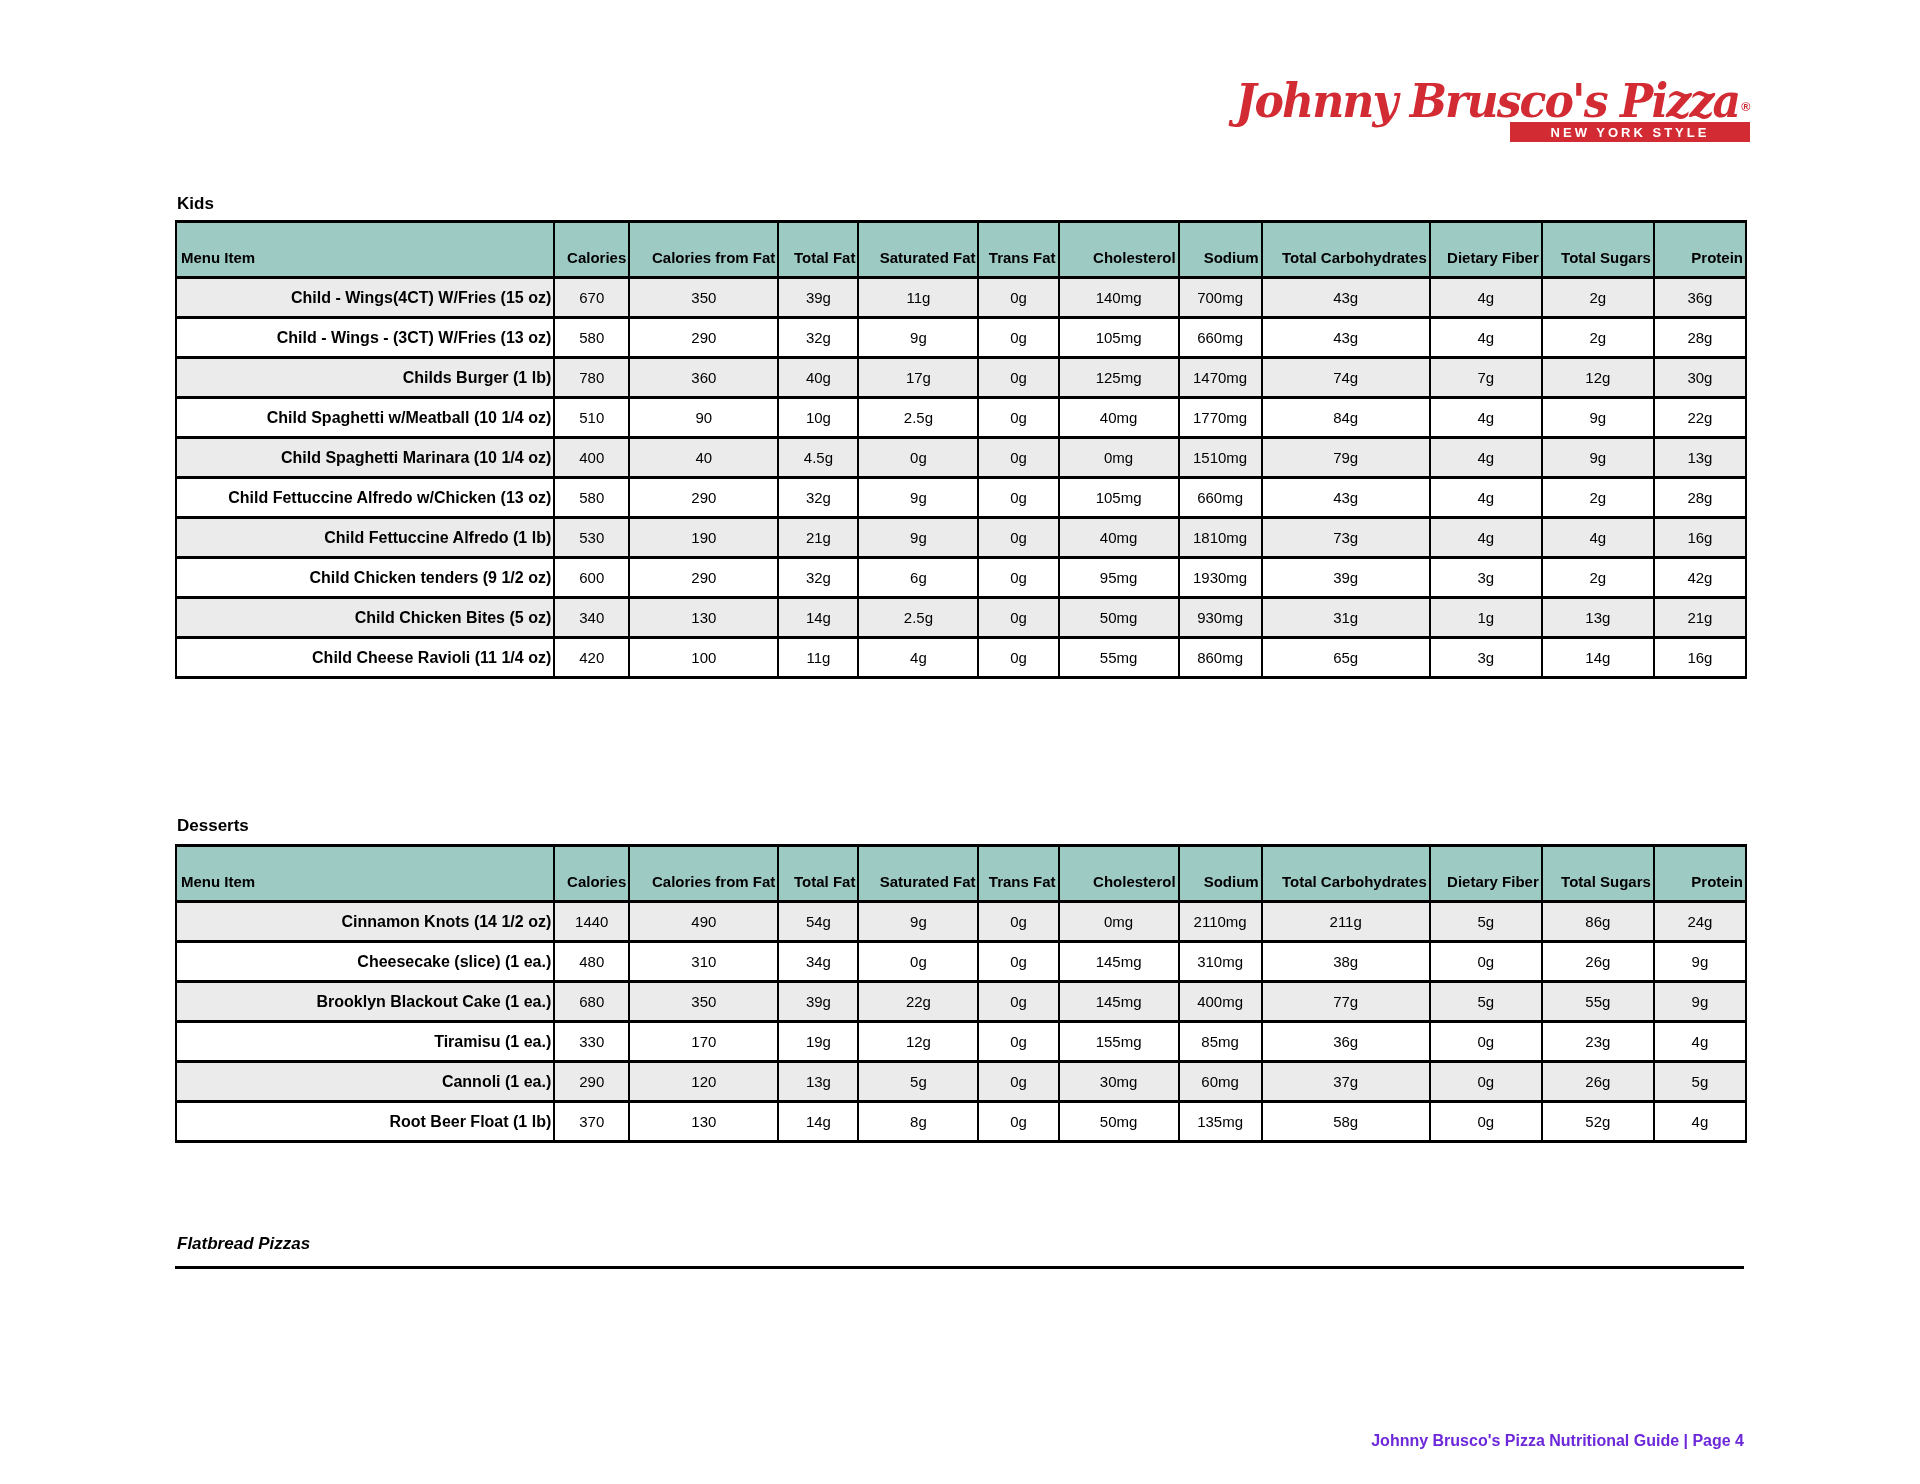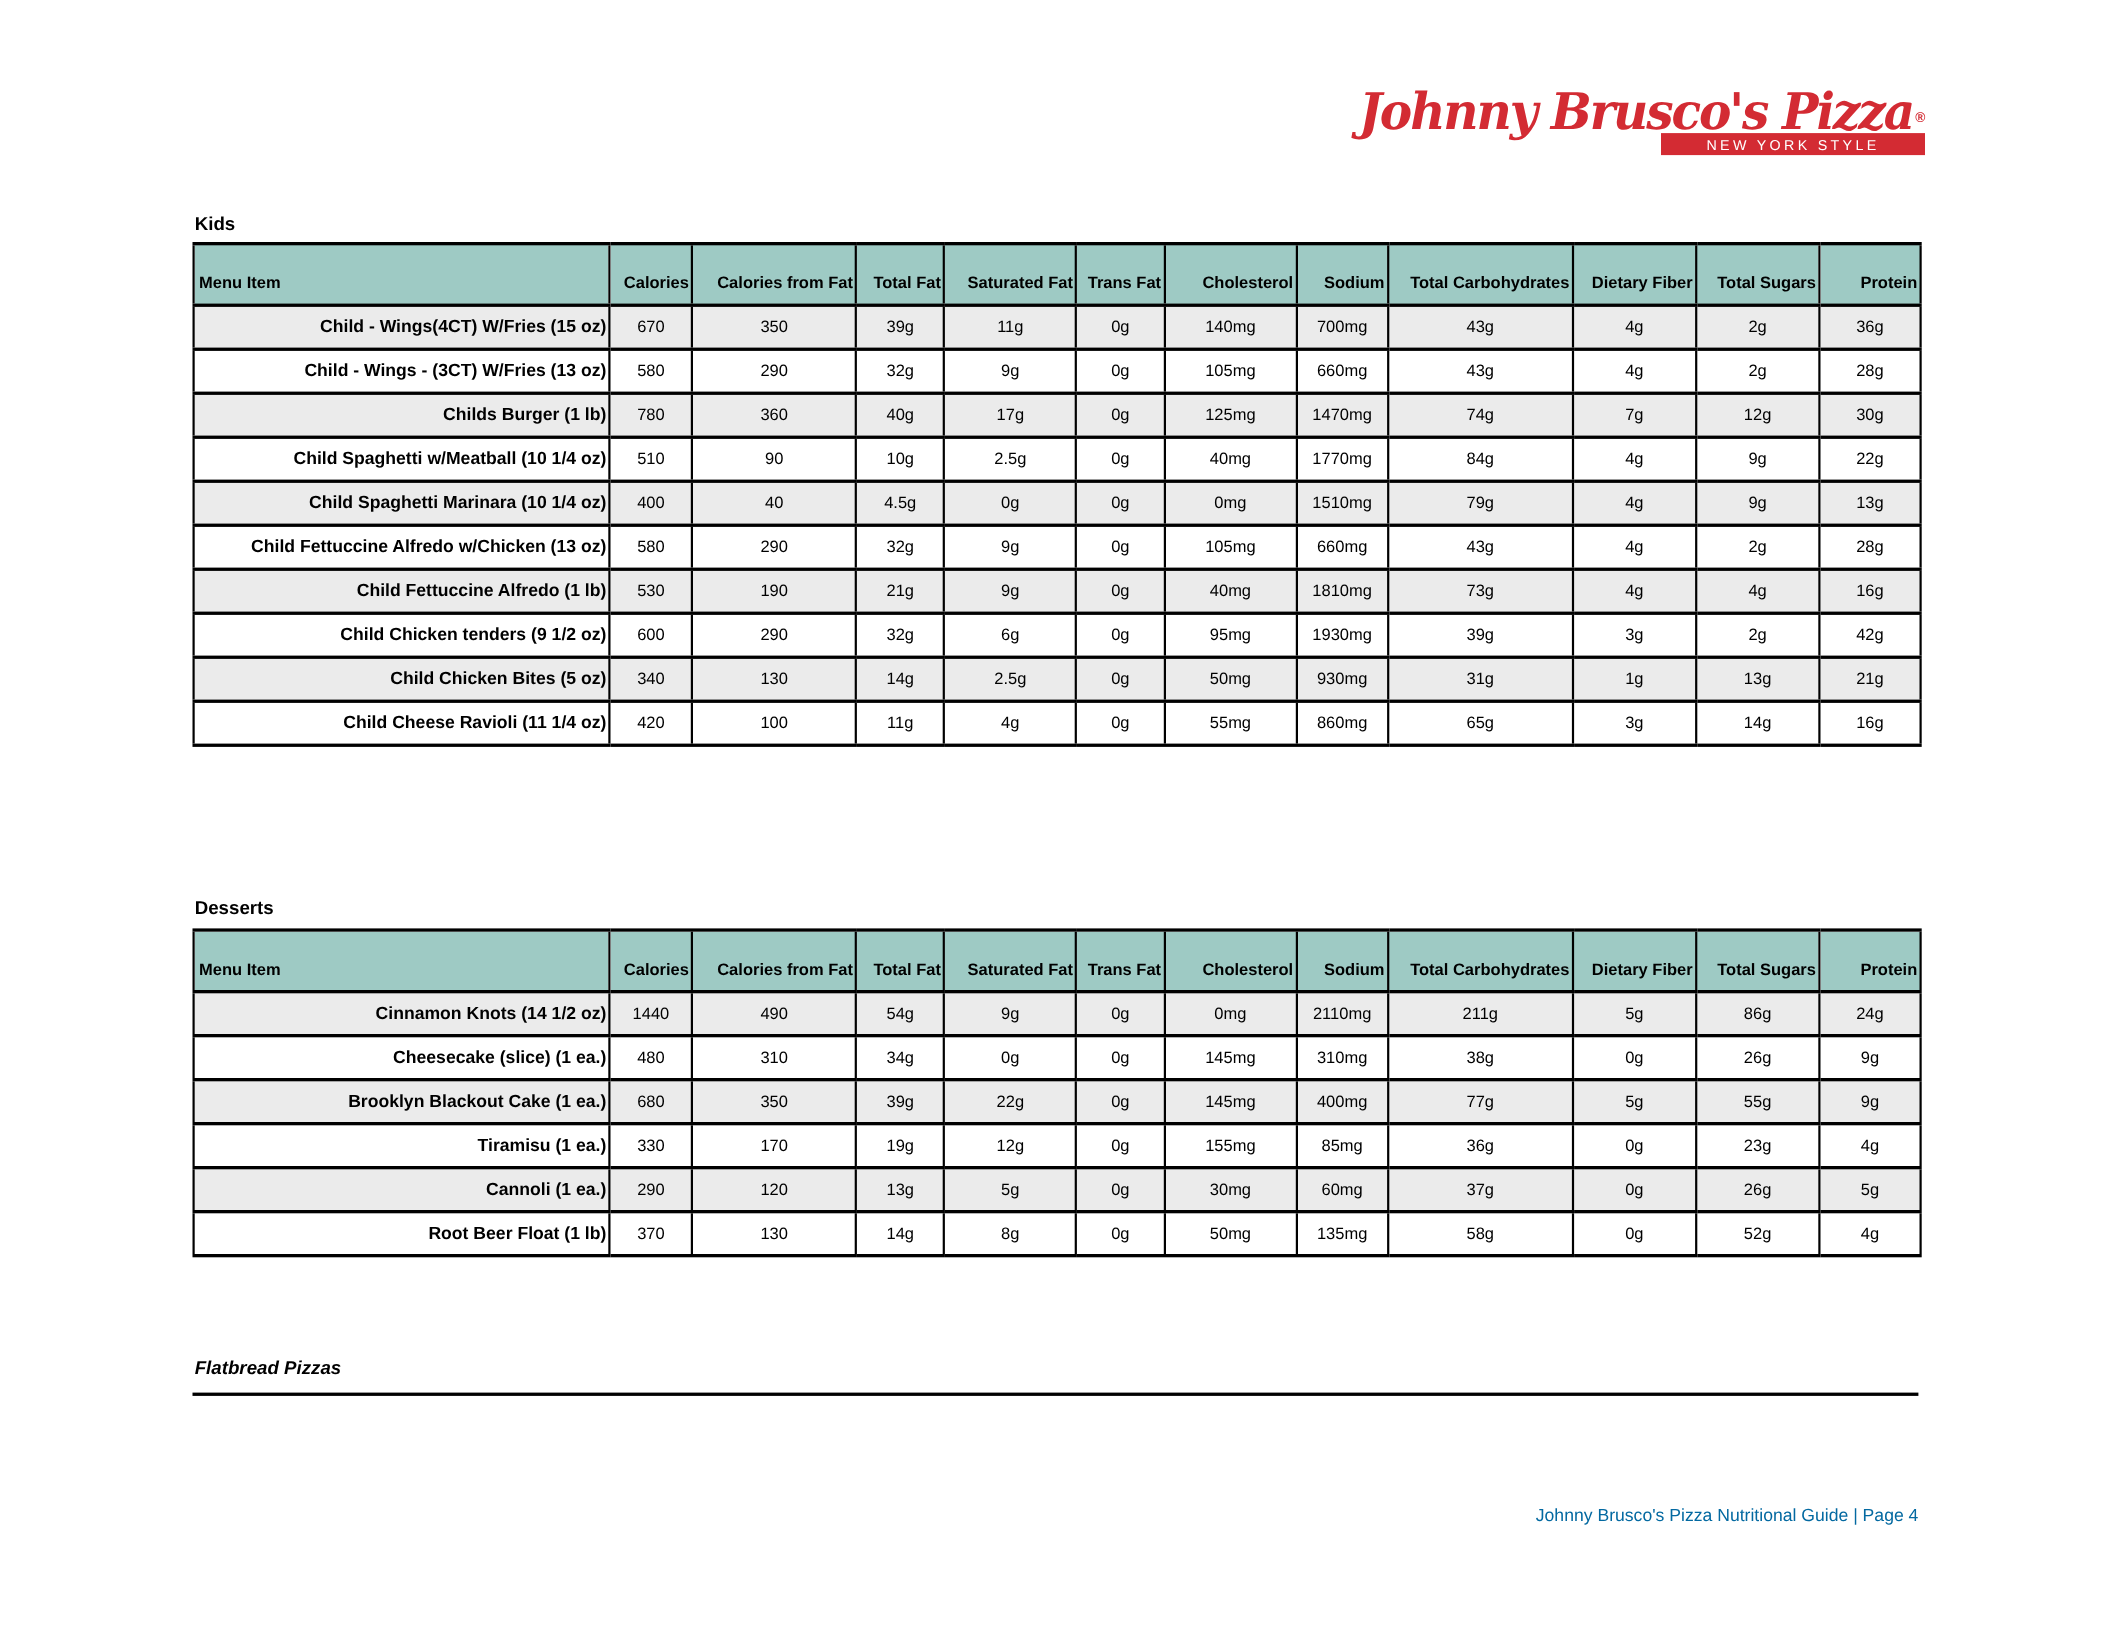--- a/index.html
+++ b/index.html
@@ -25,21 +25,21 @@
     font-family:"DejaVu Serif", serif;
     font-style:italic;font-weight:bold;
     font-size:46px;color:var(--logo-red);
     white-space:nowrap;letter-spacing:-2px;
     transform:scaleX(.96);transform-origin:right;
   }
   .logo-script .reg{font-size:13px;vertical-align:6px;letter-spacing:0;margin-left:2px;font-family:"Liberation Sans",sans-serif;font-style:normal;}
   .logo-bar{
     display:inline-block;margin-top:-8px;
     background:var(--logo-red);color:#fff;
-    font-weight:normal;font-size:13px;letter-spacing:3px;
+    font-weight:bold;font-size:13px;letter-spacing:3px;
     padding:4px 14px 3px 14px;width:240px;text-align:center;
     font-family:"Liberation Sans",sans-serif;
   }
 
   
   .sec-heading{
     position:absolute;left:177px;margin:0;
     font-size:17px;font-weight:bold;color:#000;
   }
 
@@ -70,22 +70,22 @@
   }
   table.nutrition td.menu-cell{
     font-size:16px;font-weight:bold;text-align:right;
     padding-left:4px;padding-right:2px;
   }
   table.nutrition tbody tr:nth-child(odd) td{background:var(--row-alt);}
 
   
   .rule{position:absolute;left:175px;top:1266px;width:1569px;height:3px;background:var(--border-col);}
   .footer{
-    position:absolute;right:176px;top:1370px;
-    font-size:16px;color:#0369a1;
+    position:absolute;right:176px;top:1432px;
+    font-size:16px;color:#6d28d9;font-weight:bold;
   }
 </style>
 </head>
 <body>
 
 <div class="page">
 
   <div class="logo">
     <div class="logo-script"><span>Johnny Brusco's Pizza</span><span class="reg">®</span></div>
     <div class="logo-bar">NEW YORK STYLE</div>

